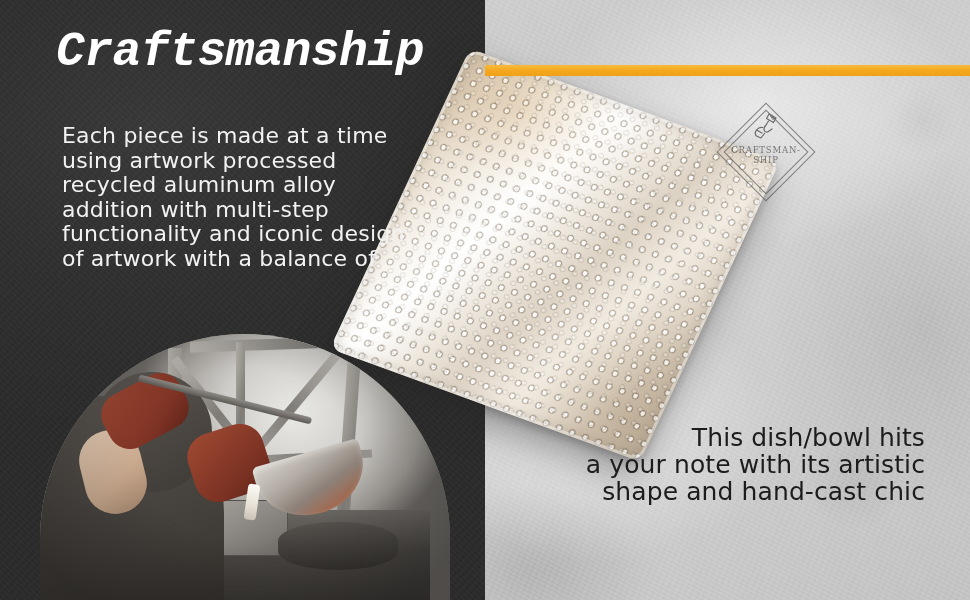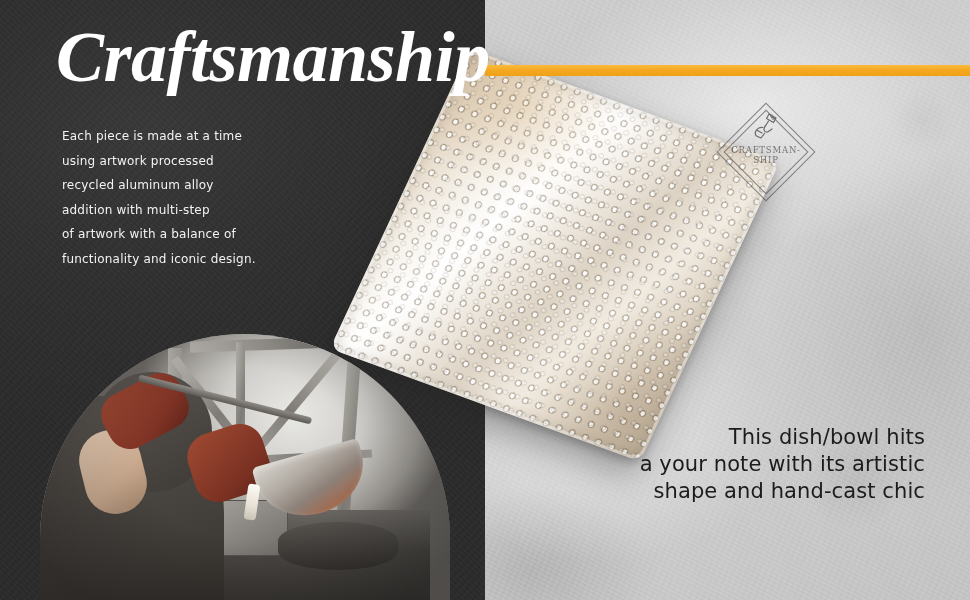--- a/index.html
+++ b/index.html
@@ -57,40 +57,40 @@
   .dark-panel:after{
     content:"";position:absolute;inset:0;
     opacity:.35;
     background-image:
       repeating-linear-gradient(43deg, rgba(255,255,255,.035) 0 2px, rgba(0,0,0,.05) 2px 4px),
       repeating-linear-gradient(133deg, rgba(255,255,255,.022) 0 3px, rgba(0,0,0,.04) 3px 6px);
   }
 
   
   .headline{
-    position:absolute;left:56px;top:18px;
-    font-family:Liberation Serif, serif;
-    font-size:72px;
+    position:absolute;left:56px;top:26px;
+    font-family:Liberation Mono, monospace;
+    font-size:48px;
     font-weight:700;
     font-style:italic;
     letter-spacing:-0.5px;
     color:#ffffff;
     line-height:1.1;
     white-space:nowrap;
     z-index:6;
   }
 
   
   .body-copy{
     position:absolute;left:62px;top:124px;
     width:360px;
     z-index:6;
     color:#f2f2f2;
     font-family:"DejaVu Sans", sans-serif;
-    font-size:12px;
+    font-size:22px;
     line-height:24.5px;
     letter-spacing:.2px;
   }
   .body-copy .ln{display:block;white-space:nowrap;}
 
   
   .rule{
     position:absolute;left:485px;top:65px;right:0;height:11px;
     background:linear-gradient(180deg,#f9bb3d 0%,#f4a71f 50%,#efa117 100%);
     z-index:5;
@@ -296,21 +296,21 @@
   }
 
   
   .caption{
     position:absolute;right:45px;top:424px;
     width:340px;
     text-align:right;
     z-index:6;
     color:#1c1c1c;
     font-family:"DejaVu Sans", sans-serif;
-    font-size:21px;
+    font-size:25px;
     line-height:27px;
     letter-spacing:.1px;
   }
   .caption .ln{display:block;white-space:nowrap;}
 </style>
 </head>
 <body>
 
 <div class="stage">
 
@@ -323,22 +323,22 @@
 
   <div class="dark-panel"></div>
 
   <div class="headline">Craftsmanship</div>
 
   <div class="body-copy">
     <span class="ln">Each piece is made at a time</span>
     <span class="ln">using artwork processed</span>
     <span class="ln">recycled aluminum alloy</span>
     <span class="ln">addition with multi-step</span>
+    <span class="ln">functionality and iconic design.</span>
     <span class="ln">of artwork with a balance of</span>
-    <span class="ln">functionality and iconic design.</span>
   </div>
 
   <div class="dish-wrap">
     <div class="dish">
       <div class="dimples"></div>
       <div class="dimples2"></div>
       <div class="warm"></div>
       <div class="sheen"></div>
       <div class="rim"></div>
     </div>

